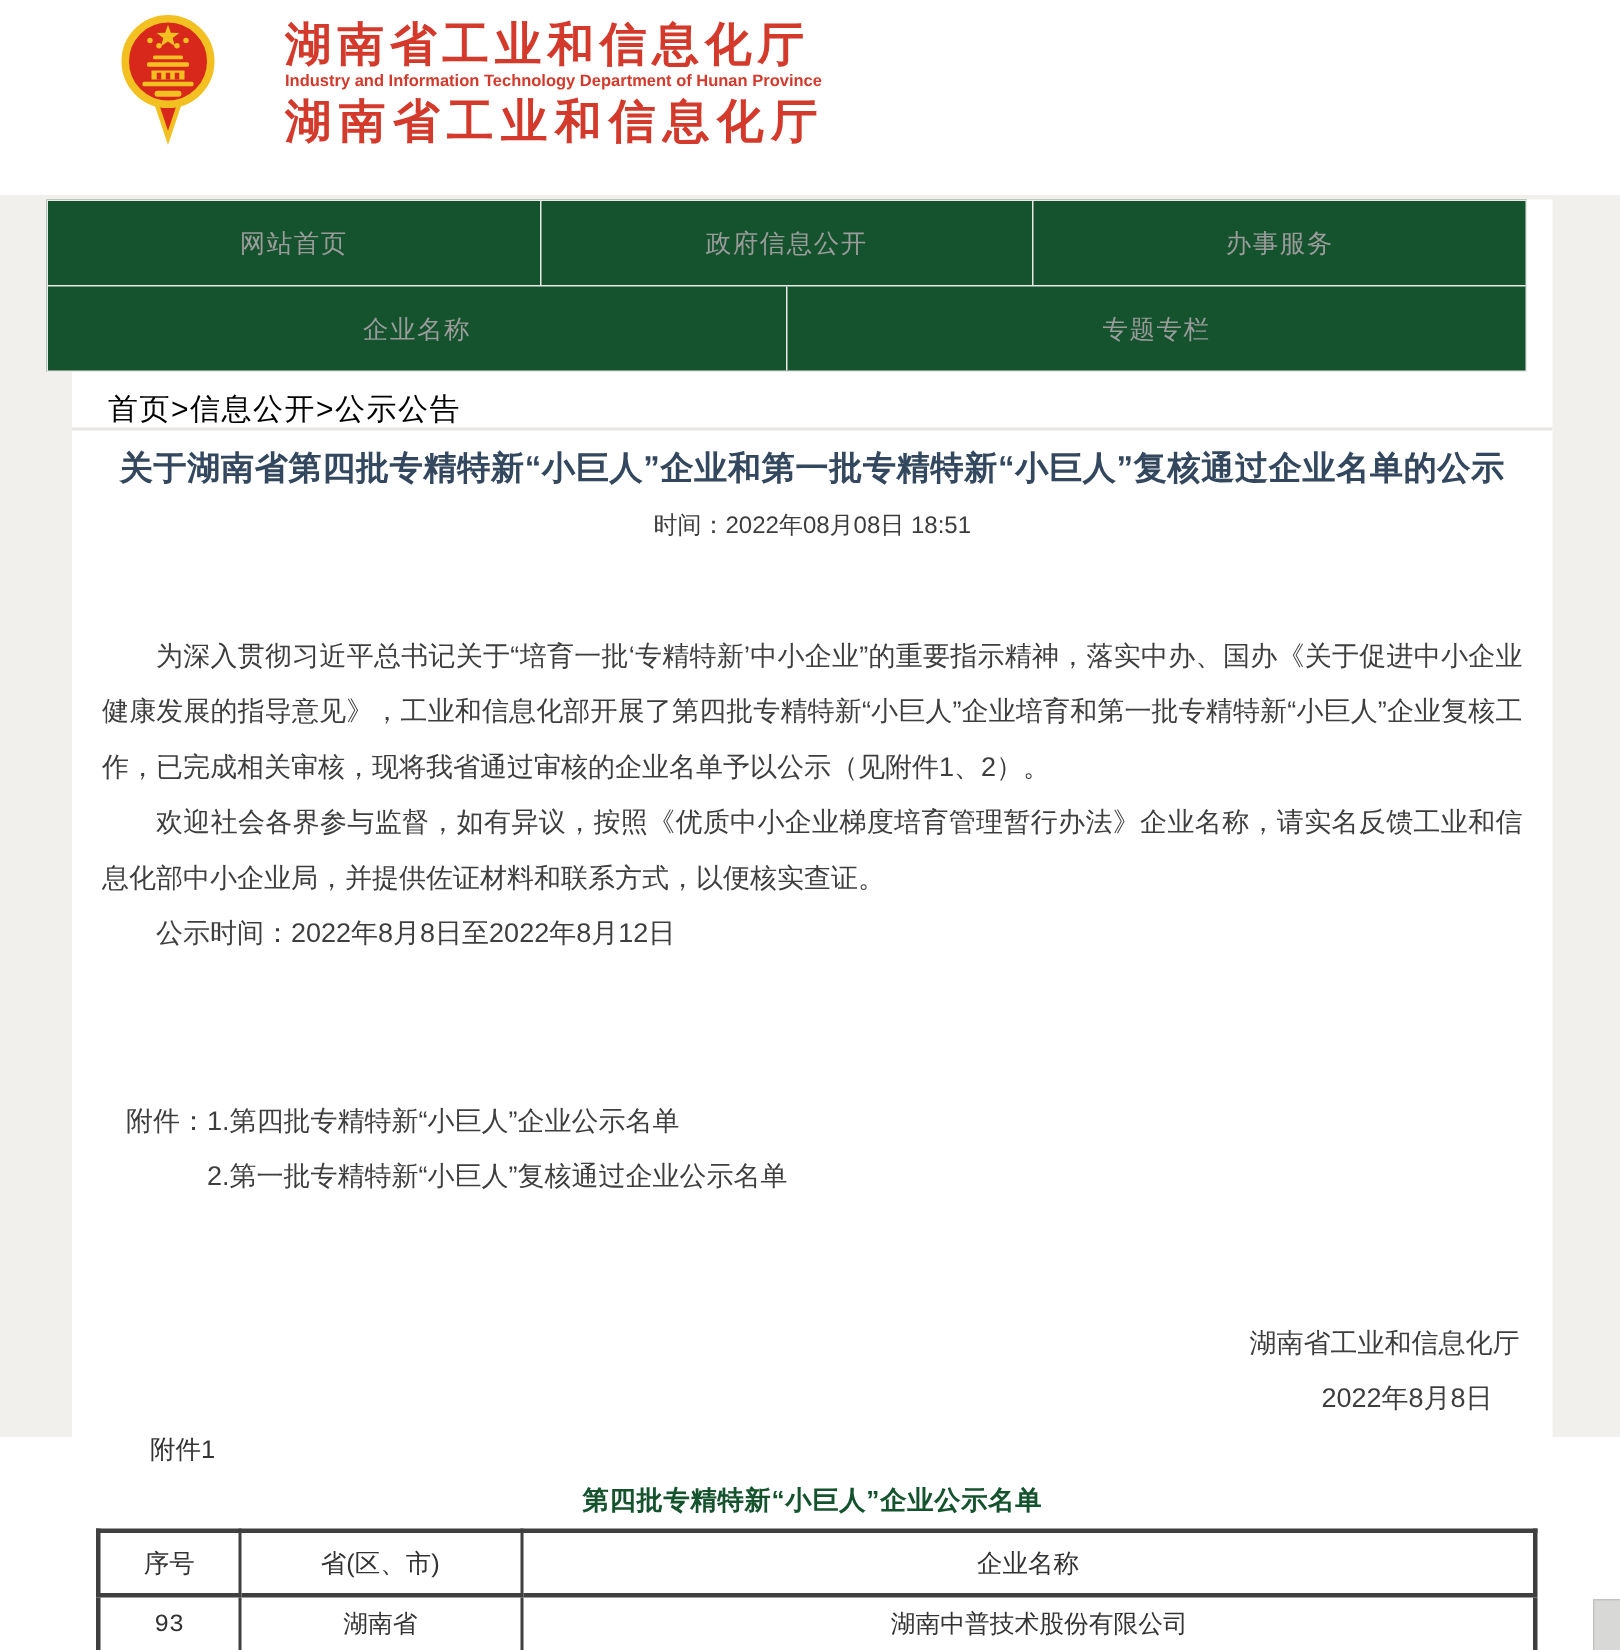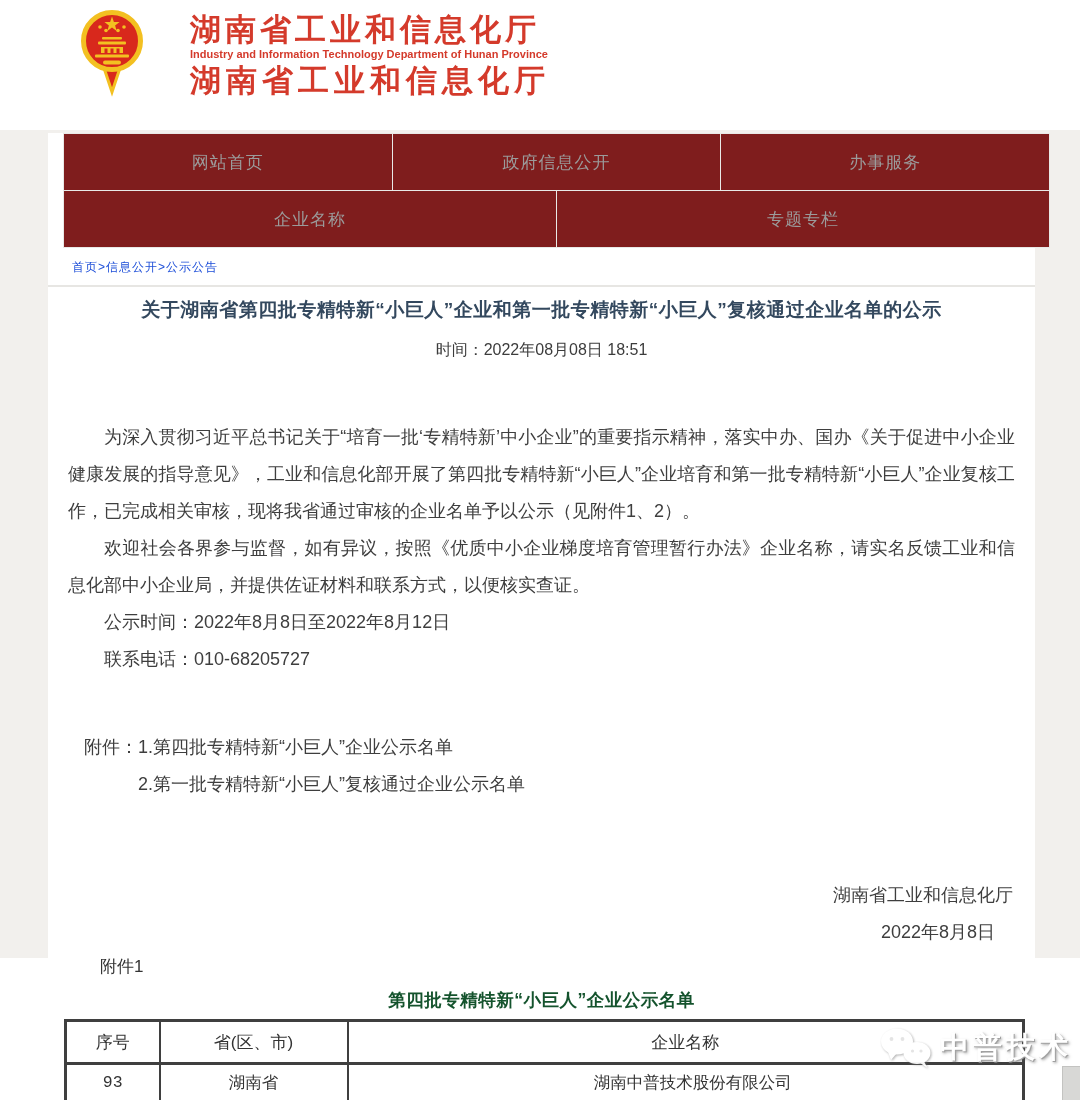--- a/index.html
+++ b/index.html
@@ -14,36 +14,36 @@
 
   
   .header-strip { position:absolute; left:0; top:0; width:1080px; height:130px; background:#fff; }
   .emblem { position:absolute; left:80px; top:8px; width:64px; height:90px; }
   .header-text { position:absolute; left:190px; top:14px; color:var(--accent,#d43a2b); line-height:1; }
   .ht1 { font-size:31px; font-weight:bold; letter-spacing:4px; white-space:nowrap; }
   .ht-en { font-size:11px; font-weight:bold; margin-top:4px; letter-spacing:0px; white-space:nowrap; width:368px; }
   .ht2 { font-size:31px; font-weight:bold; letter-spacing:5px; margin-top:5px; white-space:nowrap; }
 
   
-  .nav { position:absolute; left:63px; top:133px; width:985px; background:#7f1d1d; border:1px solid var(--nav_border,#e9e9e7); }
+  .nav { position:absolute; left:31px; top:133px; width:985px; background:#14532d; border:1px solid var(--nav_border,#e9e9e7); }
   .nav-row { display:flex; height:56px; }
   .nav-row + .nav-row { border-top:1px solid var(--nav_border,#e9e9e7); }
   .nav-cell {
     flex:1; display:flex; align-items:center; justify-content:center;
     font-size:17px; color:var(--nav_text,#9b9b9b); letter-spacing:1px; cursor:pointer;
     border-left:1px solid var(--nav_border,#e9e9e7);
   }
   .nav-cell:first-child { border-left:none; }
 
   
-  .breadcrumb { position:absolute; left:72px; top:259px; font-size:12px; color:#1d4ed8; letter-spacing:1px; cursor:pointer; }
+  .breadcrumb { position:absolute; left:72px; top:259px; font-size:20px; color:#000000; letter-spacing:1px; cursor:pointer; }
   .rule { position:absolute; left:48px; top:285px; width:987px; height:2px; background:#e7e6e3; }
   .art-title {
     position:absolute; left:54px; top:297px; width:975px; text-align:center;
-    font-size:19px; font-weight:bold; color:var(--title,#33485e); letter-spacing:0.5px;
+    font-size:22px; font-weight:bold; color:var(--title,#33485e); letter-spacing:0.5px;
   }
   .art-time { position:absolute; left:48px; top:340px; width:987px; text-align:center; font-size:16px; color:#3c3c3c; }
 
   
   .body-text {
     position:absolute; left:68px; top:419px; width:947px;
     font-size:18px; line-height:37px; color:var(--body,#3e3e3e);
     text-align:justify;
   }
   .body-text p { margin:0; text-indent:2em; }
@@ -132,21 +132,20 @@
   <div class="breadcrumb">首页&gt;信息公开&gt;公示公告</div>
   <div class="rule"></div>
 
   <div class="art-title">关于湖南省第四批专精特新“小巨人”企业和第一批专精特新“小巨人”复核通过企业名单的公示</div>
   <div class="art-time">时间：2022年08月08日 18:51</div>
 
   <div class="body-text">
     <p>为深入贯彻习近平总书记关于“培育一批‘专精特新’中小企业”的重要指示精神，落实中办、国办《关于促进中小企业健康发展的指导意见》，工业和信息化部开展了第四批专精特新“小巨人”企业培育和第一批专精特新“小巨人”企业复核工作，已完成相关审核，现将我省通过审核的企业名单予以公示（见附件1、2）。</p>
     <p>欢迎社会各界参与监督，如有异议，按照《优质中小企业梯度培育管理暂行办法》企业名称，请实名反馈工业和信息化部中小企业局，并提供佐证材料和联系方式，以便核实查证。</p>
     <div class="meta-line">公示时间：2022年8月8日至2022年8月12日</div>
-    <div class="meta-line">联系电话：010-68205727</div>
   </div>
 
   <div class="attachments">
     <div>
       <span>附件：</span><span class="att-item">1.第四批专精特新“小巨人”企业公示名单</span>
     </div>
     <div class="att-line2">
       <span class="att-item">2.第一批专精特新“小巨人”复核通过企业公示名单</span>
     </div>
   </div>
@@ -172,33 +171,16 @@
     </thead>
     <tbody>
       <tr>
         <td>93</td>
         <td>湖南省</td>
         <td class="cell-company">湖南中普技术股份有限公司</td>
       </tr>
     </tbody>
   </table>
 
-  <div class="watermark">
-    <svg class="wm-icon" viewBox="0 0 52 42" aria-hidden="true">
-      <g fill="#ffffff">
-        <ellipse cx="17" cy="14.5" rx="16" ry="13"></ellipse>
-        <polygon points="8,25 11,33 17,26"></polygon>
-        <ellipse cx="37" cy="26" rx="13.5" ry="11"></ellipse>
-        <polygon points="44,34.5 47.5,41 39.5,35.5"></polygon>
-      </g>
-      <g fill="#e3e3e3">
-        <circle cx="11.5" cy="12" r="1.9"></circle>
-        <circle cx="22.5" cy="12" r="1.9"></circle>
-        <circle cx="32.5" cy="24" r="1.6"></circle>
-        <circle cx="41" cy="24" r="1.6"></circle>
-      </g>
-    </svg>
-    <span class="wm-text">中普技术</span>
-  </div>
 
   <div class="scroll-thumb"></div>
 
 </div>
 
 </body></html>

